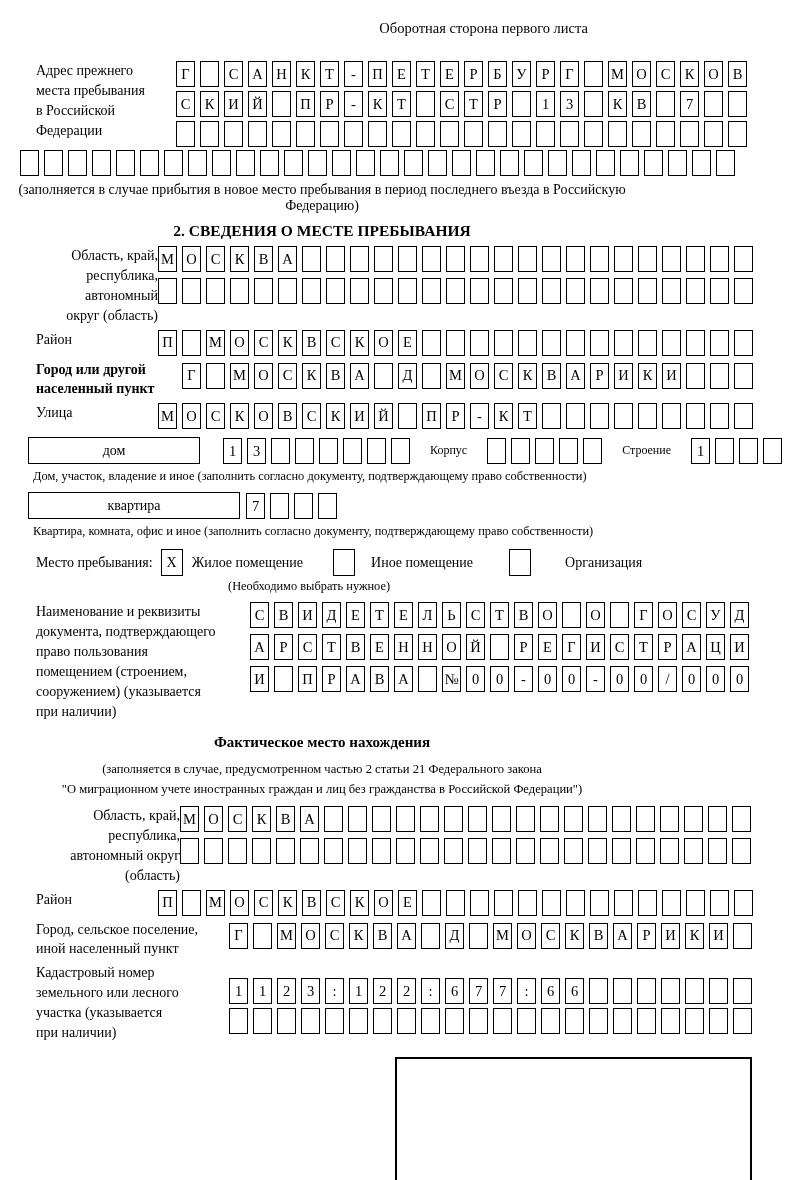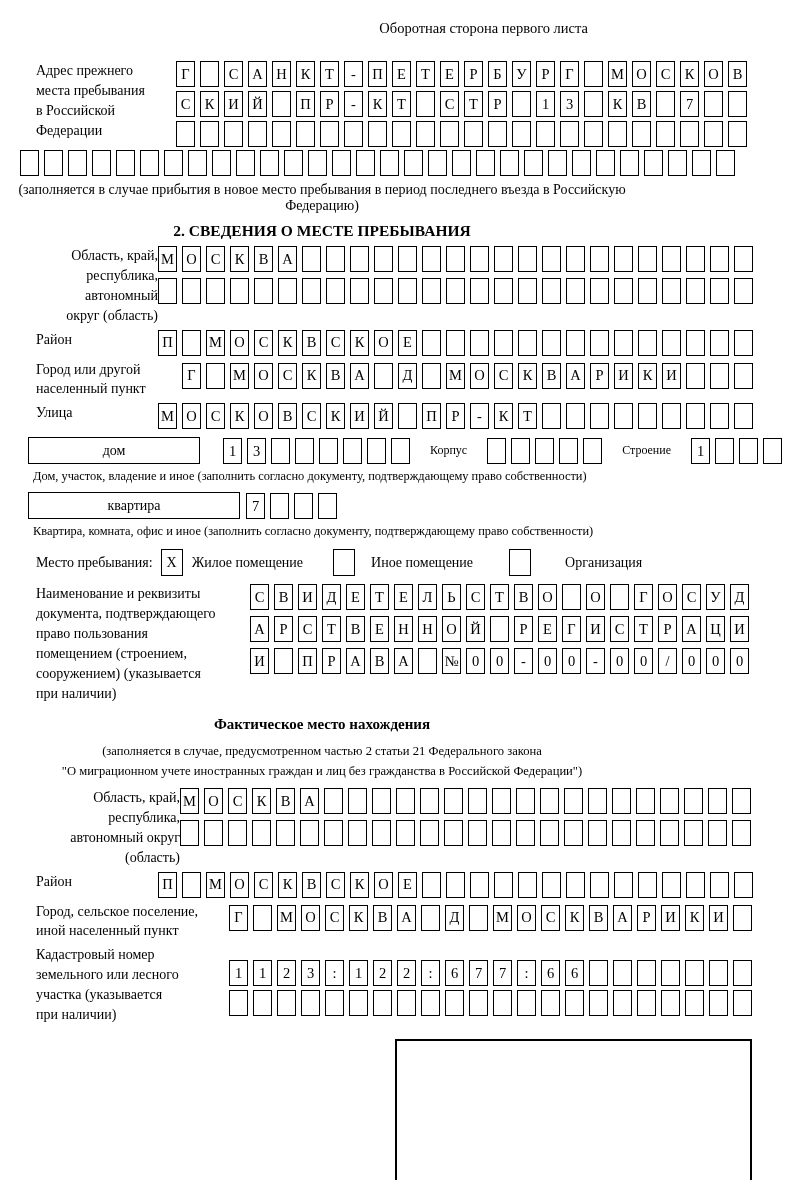--- a/index.html
+++ b/index.html
@@ -10,21 +10,21 @@
     color:#000;
   }
   .page { position:relative; width:644px; height:1180px; padding-top:20px; }
 
   .hdr { text-align:right; padding-right:56px; font-size:14.5px; }
 
   .row-flex { display:flex; align-items:flex-start; }
   .lbl { white-space:pre-line; font-size:14px; line-height:1.42; }
   .w140 { width:140px; flex:0 0 140px; }
   .w122 { width:122px; flex:0 0 122px; }
-  .w146 { width:146px; flex:0 0 146px; }
+  .w146 { width:146px; flex:0 0 146px;font-weight:bold; }
   .w193 { width:193px; flex:0 0 193px; }
   .w214 { width:214px; flex:0 0 214px; }
   .w144 { width:144px; flex:0 0 144px; }
 
   .cells { display:flex; gap:5px; }
   .cell {
     flex:0 0 19px; width:19px; height:26px;
     border:1.5px solid #000;
     display:flex; align-items:center; justify-content:center;
     font-size:14.5px; line-height:1;
@@ -394,20 +394,21 @@
 
   <div class="mesto-row">
     <span>Место пребывания:</span>
     <div class="checkbox" style="margin-left:8px">X</div>
     <span style="margin-left:9px">Жилое помещение</span>
     <div class="checkbox" style="margin-left:30px"></div>
     <span style="margin-left:16px">Иное помещение</span>
     <div class="checkbox" style="margin-left:36px"></div>
     <span style="margin-left:34px">Организация</span>
   </div>
+  <div class="mesto-note">(Необходимо выбрать нужное)</div>
 
   <div class="blk row-flex mt8">
     <div class="lbl w214">Наименование и реквизиты
 документа, подтверждающего
 право пользования
 помещением (строением,
 сооружением) (указывается
 при наличии)</div>
     <div class="grid-rows g6">
       <div class="cells">

